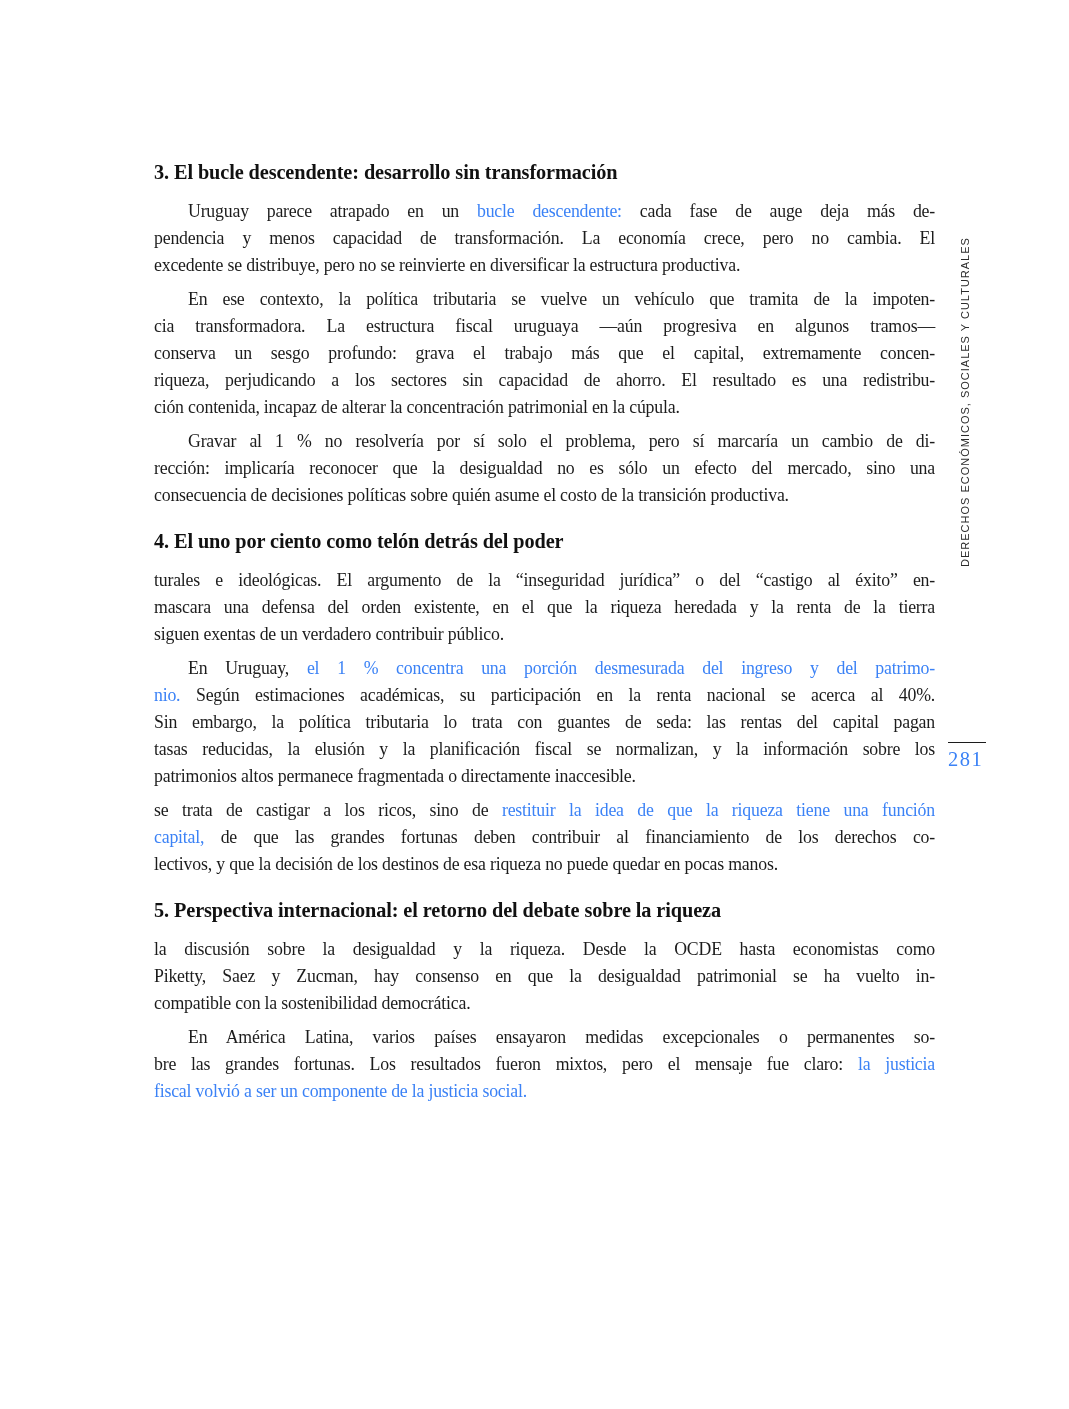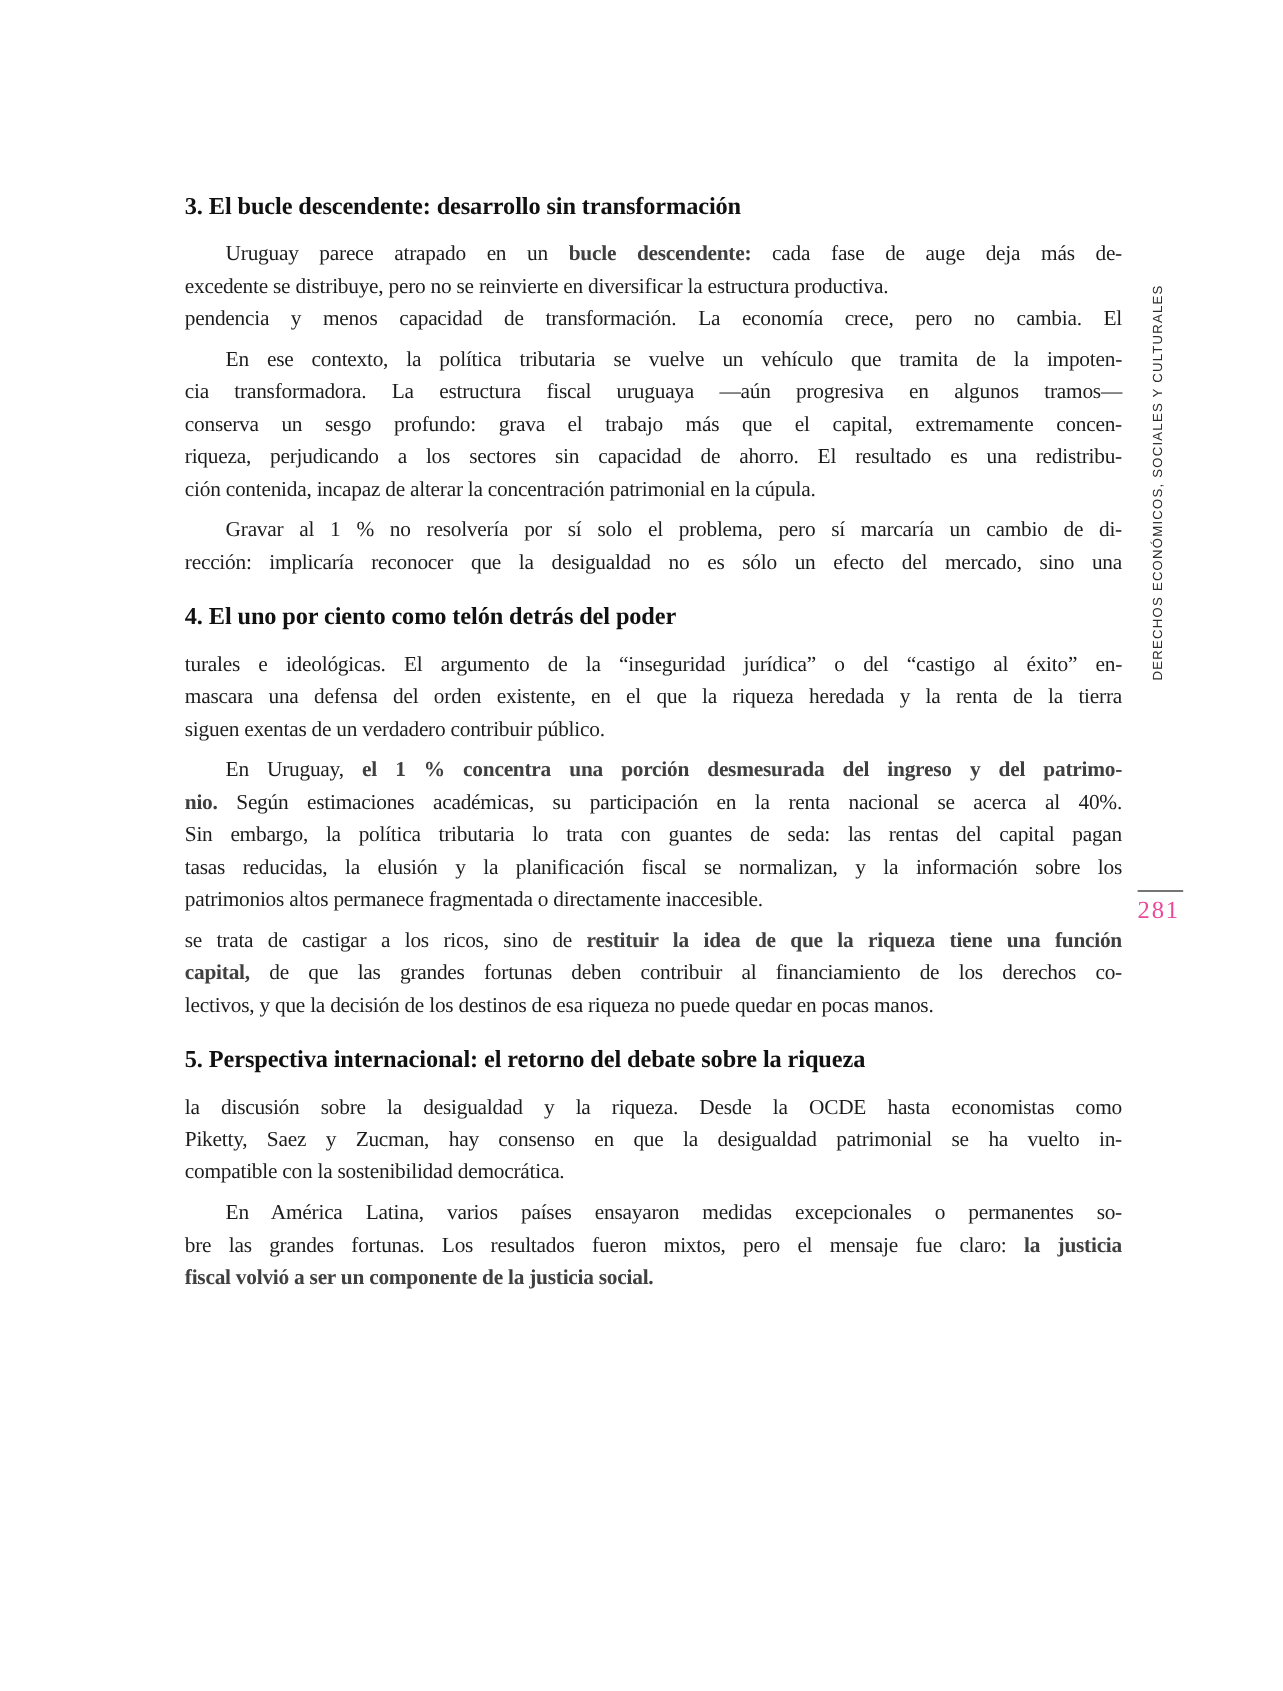--- a/index.html
+++ b/index.html
@@ -51,22 +51,22 @@
     text-align-last: justify;
     white-space: normal;
   }
   .line.last {
     text-align-last: auto;
   }
   .line.indent {
     text-indent: 34px;
   }
   .line .b {
-    font-weight: bold;
-    color: #404040;
+    font-weight: normal;
+    color: #3b82f6;
   }
   .sidebar-vertical {
     position: absolute;
     left: 955px;
     top: 243px;
     height: 318px;
     width: 20px;
     writing-mode: vertical-rl;
     transform: rotate(180deg);
     font-family: "Liberation Sans", sans-serif;
@@ -87,46 +87,47 @@
   .folio-rule {
     width: 38px;
     height: 0;
     border-top: 1.6px solid #1c1c1c;
     margin-bottom: 4px;
   }
   .folio-number {
     font-family: "Liberation Serif", serif;
     font-size: 20.5px;
     letter-spacing: 1.5px;
-    color: #ec4899;
+    color: #3b82f6;
     line-height: 24px;
   }
 </style>
 </head>
 <body>
 
 <div class="page">
 
   <div class="text-column">
       <div class="heading">3. El bucle descendente: desarrollo sin transformación</div>
       <div class="para">
         <div class="line indent"><span>Uruguay parece atrapado en un </span><span class="b">bucle descendente:</span><span> cada fase de auge deja más de-</span></div>
+        <div class="line"><span>pendencia y menos capacidad de transformación. La economía crece, pero no cambia. El</span></div>
         <div class="line last"><span>excedente se distribuye, pero no se reinvierte en diversificar la estructura productiva.</span></div>
-        <div class="line"><span>pendencia y menos capacidad de transformación. La economía crece, pero no cambia. El</span></div>
       </div>
       <div class="para">
         <div class="line indent"><span>En ese contexto, la política tributaria se vuelve un vehículo que tramita de la impoten-</span></div>
         <div class="line"><span>cia transformadora. La estructura fiscal uruguaya —aún progresiva en algunos tramos—</span></div>
         <div class="line"><span>conserva un sesgo profundo: grava el trabajo más que el capital, extremamente concen-</span></div>
         <div class="line"><span>riqueza, perjudicando a los sectores sin capacidad de ahorro. El resultado es una redistribu-</span></div>
         <div class="line last"><span>ción contenida, incapaz de alterar la concentración patrimonial en la cúpula.</span></div>
       </div>
       <div class="para">
         <div class="line indent"><span>Gravar al 1 % no resolvería por sí solo el problema, pero sí marcaría un cambio de di-</span></div>
         <div class="line"><span>rección: implicaría reconocer que la desigualdad no es sólo un efecto del mercado, sino una</span></div>
+        <div class="line last"><span>consecuencia de decisiones políticas sobre quién asume el costo de la transición productiva.</span></div>
       </div>
       <div class="heading">4. El uno por ciento como telón detrás del poder</div>
       <div class="para">
         <div class="line"><span>turales e ideológicas. El argumento de la “inseguridad jurídica” o del “castigo al éxito” en-</span></div>
         <div class="line"><span>mascara una defensa del orden existente, en el que la riqueza heredada y la renta de la tierra</span></div>
         <div class="line last"><span>siguen exentas de un verdadero contribuir público.</span></div>
       </div>
       <div class="para">
         <div class="line indent"><span>En Uruguay, </span><span class="b">el 1 % concentra una porción desmesurada del ingreso y del patrimo-</span></div>
         <div class="line"><span class="b">nio.</span><span> Según estimaciones académicas, su participación en la renta nacional se acerca al 40%.</span></div>

